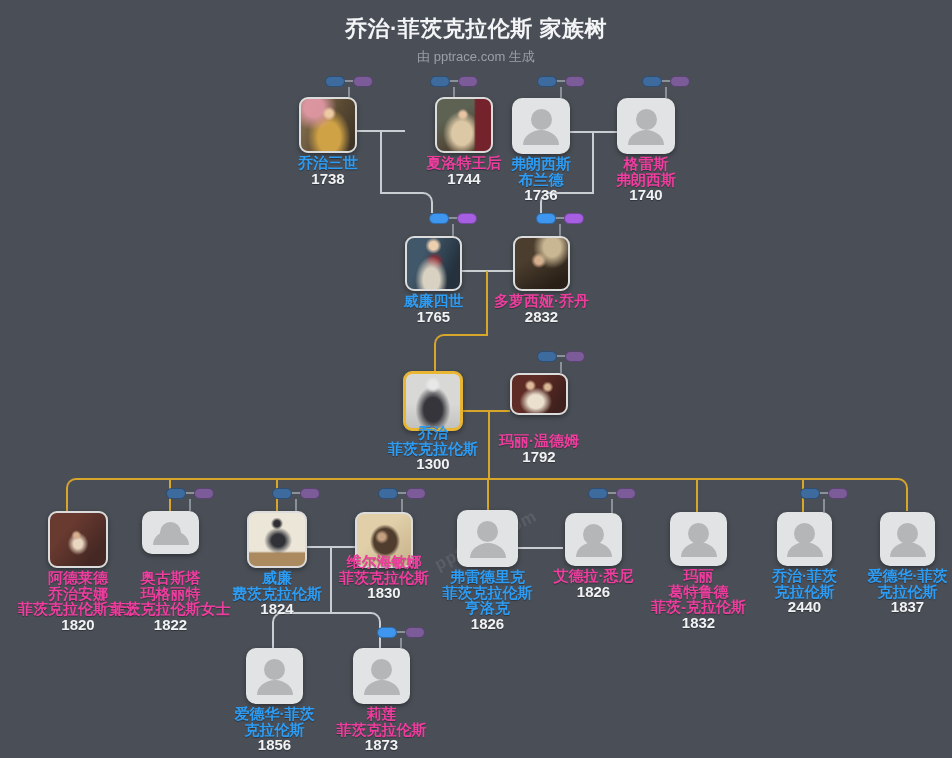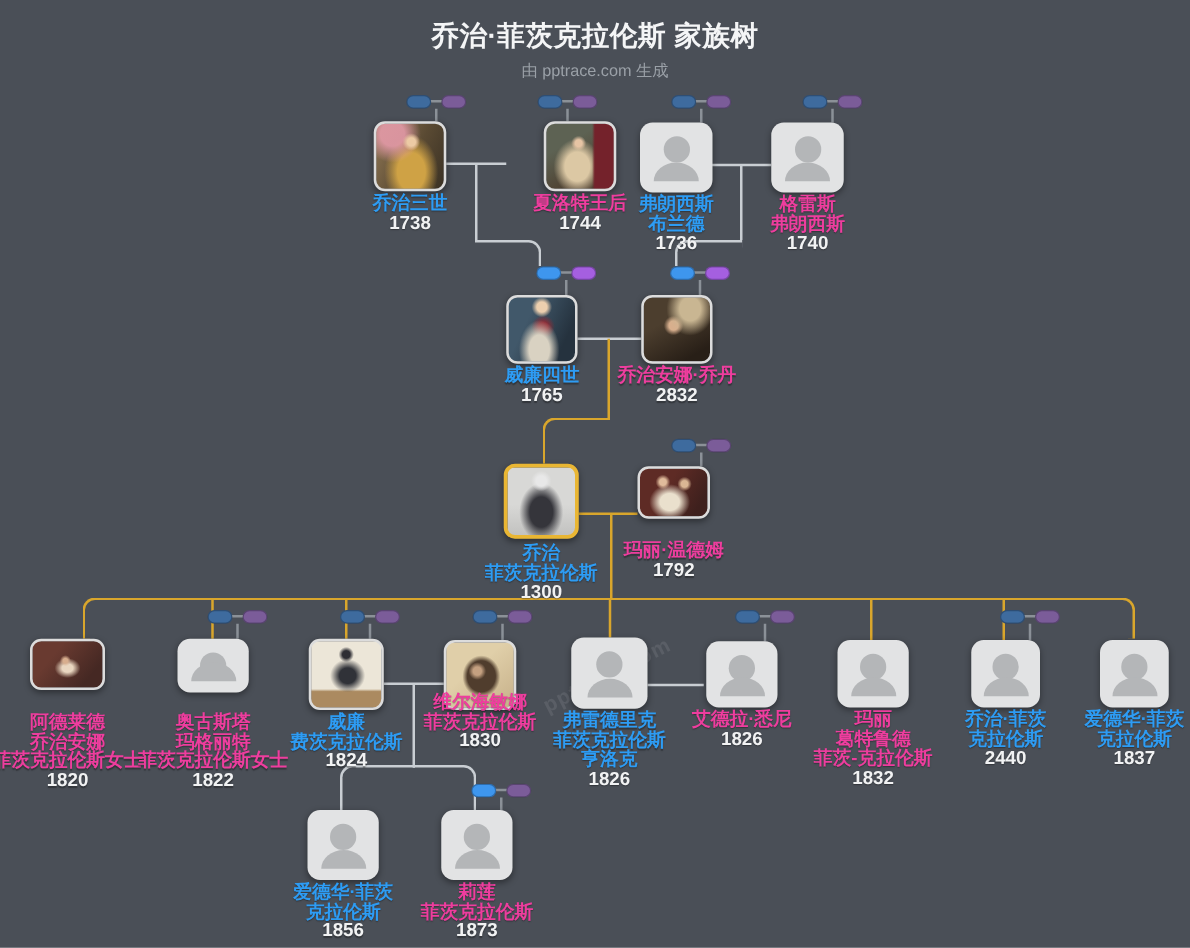--- a/index.html
+++ b/index.html
@@ -204,52 +204,52 @@
       </div>
       <div class="pills" style="left: 429px; top: 213px;">
         <div class="pill-link"></div>
         <div class="pill b vivid"></div>
         <div class="pill p vivid"></div>
         <div class="pill-tick" style="height: 12px;"></div>
       </div>
       <div class="person" style="left: 513px; top: 236px; width: 57px; height: 55px;">
         <div class="card portrait pt-dorothea"></div>
         <div class="ptext" style="left: -56.5px; top: 57px; width: 170px;">
-          <div class="nline female">乔治安娜·乔丹</div>
+          <div class="nline female">多萝西娅·乔丹</div>
           <div class="year">2832</div>
         </div>
       </div>
       <div class="pills" style="left: 536px; top: 213px;">
         <div class="pill-link"></div>
         <div class="pill b vivid"></div>
         <div class="pill p vivid"></div>
         <div class="pill-tick" style="height: 12px;"></div>
       </div>
       <div class="person" style="left: 403px; top: 371px; width: 60px; height: 60px;">
         <div class="card portrait pt-george-fitz selected"></div>
-        <div class="ptext" style="left: -55px; top: 64px; width: 170px;">
+        <div class="ptext" style="left: -55px; top: 54px; width: 170px;">
           <div class="nline male">乔治</div>
           <div class="nline male">菲茨克拉伦斯</div>
           <div class="year">1300</div>
         </div>
       </div>
       <div class="person" style="left: 510px; top: 373px; width: 58px; height: 42px;">
         <div class="card portrait pt-mary"></div>
         <div class="ptext" style="left: -56px; top: 60px; width: 170px;">
           <div class="nline female">玛丽·温德姆</div>
           <div class="year">1792</div>
         </div>
       </div>
       <div class="pills" style="left: 537px; top: 351px;">
         <div class="pill-link"></div>
         <div class="pill b muted"></div>
         <div class="pill p muted"></div>
         <div class="pill-tick" style="height: 11px;"></div>
       </div>
-      <div class="person" style="left: 24px; top: 511px; width: 60px; height: 41px;">
+      <div class="person" style="left: 48px; top: 511px; width: 60px; height: 57px;">
         <div class="card portrait pt-adelaide"></div>
         <div class="ptext" style="left: -55px; top: 59px; width: 170px;">
           <div class="nline female">阿德莱德</div>
           <div class="nline female">乔治安娜</div>
           <div class="nline female">菲茨克拉伦斯女士</div>
           <div class="year">1820</div>
         </div>
       </div>
       <div class="person" style="left: 142px; top: 511px; width: 57px; height: 43px;">
         <div class="card avatar"></div>

